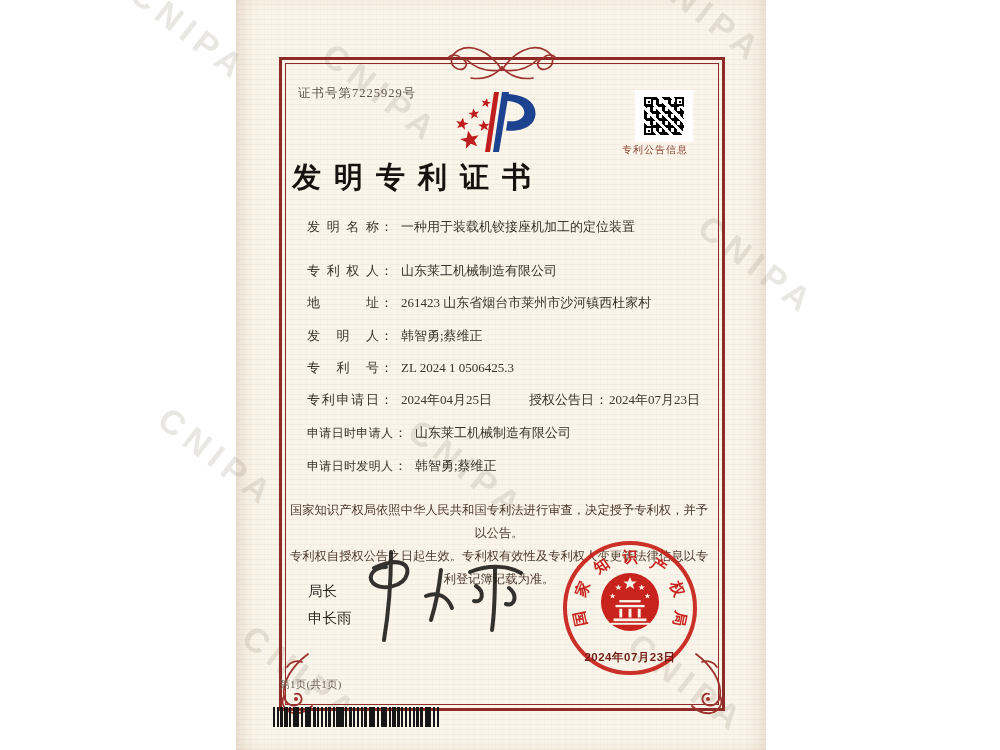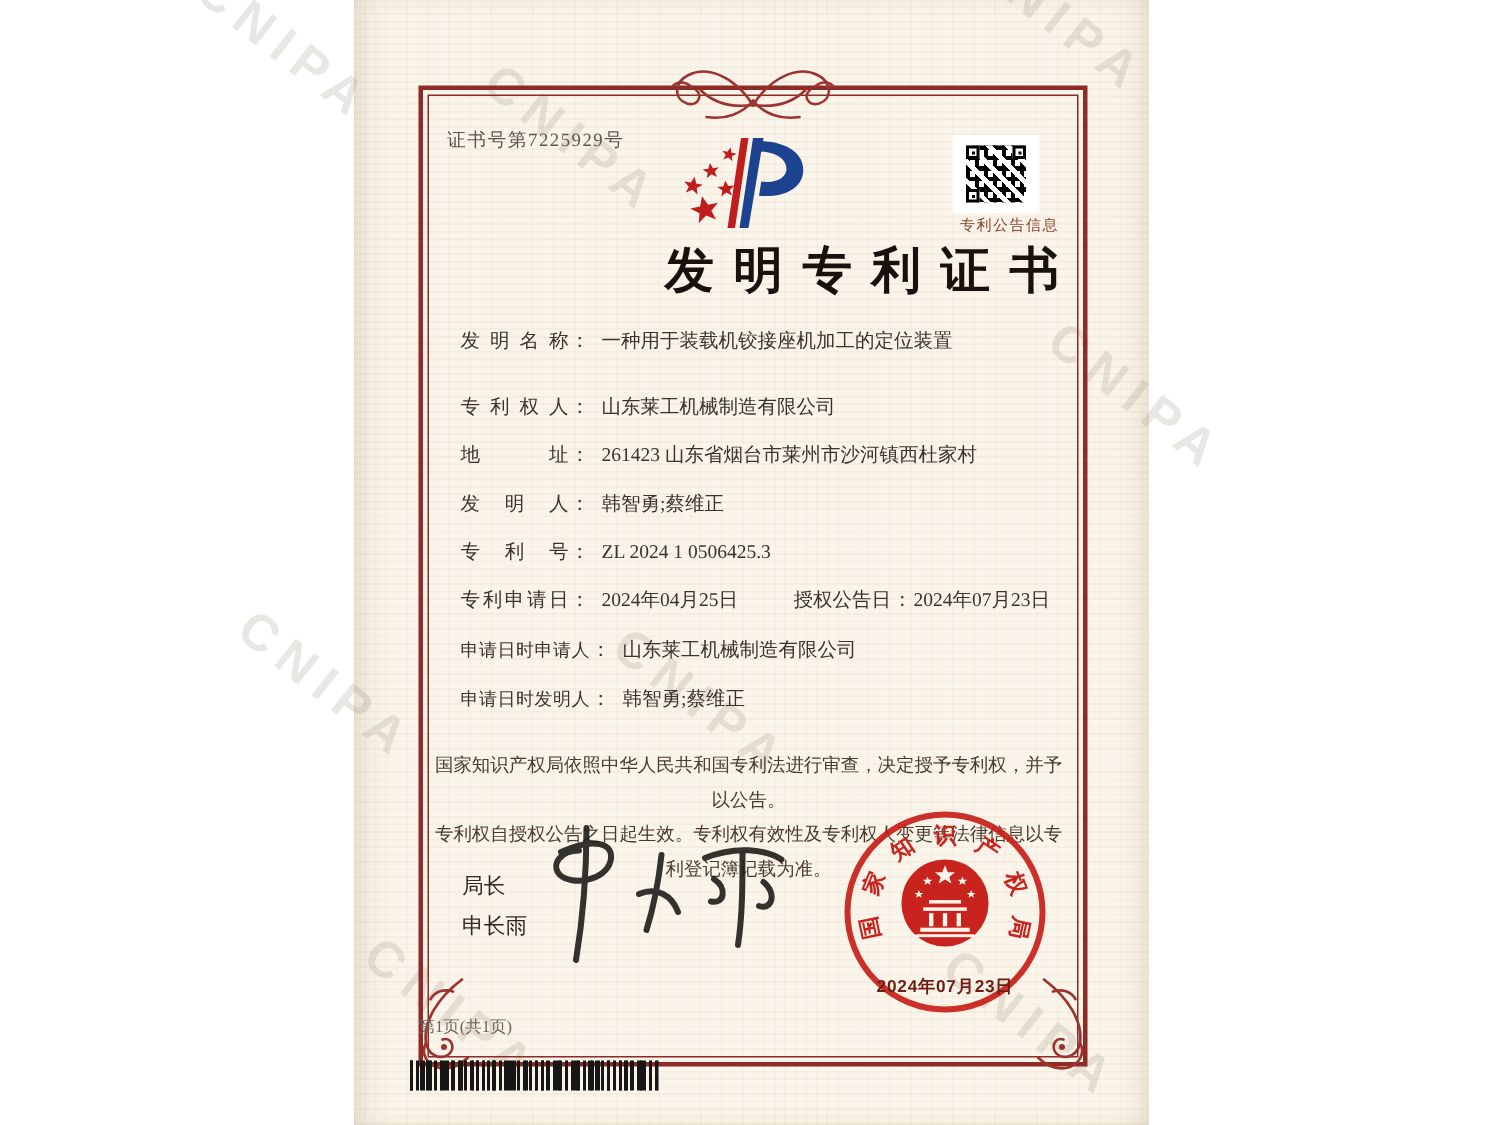--- a/index.html
+++ b/index.html
@@ -35,24 +35,24 @@
 
   .qr-wrap{position:absolute;left:399px;top:90px;width:58px;height:52px;background:#fff;}
   .qr{position:absolute;left:9px;top:7px;width:40px;height:38px;background-color:#fff;
       background-image:
         repeating-linear-gradient(45deg,#fff 0 3px, rgba(255,255,255,0) 3px 9px),
         repeating-linear-gradient(90deg,#000 0 3px, transparent 3px 6px),
         repeating-linear-gradient(0deg,#000 0 3px, transparent 3px 7px);}
   .finder{position:absolute;width:9px;height:9px;border:2px solid #000;background:#fff;box-sizing:border-box;}
   .finder::after{content:'';position:absolute;inset:1.5px;background:#000;}
   .finder.tl{left:0;top:0}.finder.tr{right:0;top:0}.finder.bl{left:0;bottom:0}
-  .qr-label{position:absolute;left:386px;top:143px;width:84px;text-align:right;
+  .qr-label{position:absolute;left:386px;top:143px;width:84px;text-align:left;
             font-size:10px;color:#8a4434;letter-spacing:1px;font-family:Liberation Mono, monospace;}
 
-  .title{position:absolute;left:43px;top:158px;width:440px;text-align:right;font-size:33px;font-weight:bold;
+  .title{position:absolute;left:43px;top:158px;width:440px;text-align:left;font-size:29px;font-weight:bold;
          color:#17120e;letter-spacing:13px;text-indent:13px;}
 
   .row{position:absolute;left:71px;width:450px;font-size:13px;line-height:20px;color:#39332c;}
   .lab{display:inline-block;width:72px;text-align:justify;text-align-last:justify;vertical-align:top;}
   .lab.wide{width:86px;font-size:12px;}
   .colon{margin:0 1px;}
   .val{margin-left:7px;}
   .col2{position:absolute;left:222px;top:0;white-space:nowrap;}
 
   .statement{position:absolute;left:50px;top:499px;width:426px;text-align:center;

